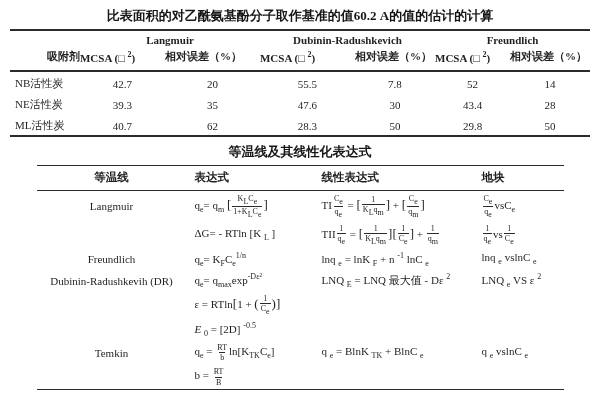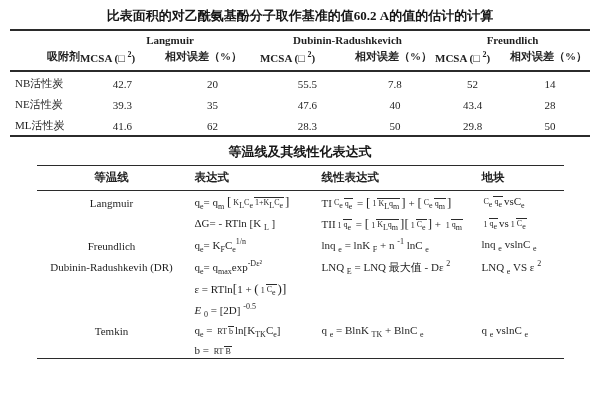--- a/index.html
+++ b/index.html
@@ -27,21 +27,21 @@
   .t2{width:527px;margin:4px auto 10px;font-size:11px;
       border-top:1.6px solid #2b2b2b;border-bottom:1.6px solid #2b2b2b;}
   .t2 th{font-weight:bold;font-size:11.5px;padding:4px 0 5px;
          border-bottom:1.6px solid #2b2b2b;text-align:left;padding-left:8px;}
   .t2 th.c{text-align:center;padding-left:0;}
   .t2 td{padding:3px 0 2px;vertical-align:middle;white-space:nowrap;font-size:11px;}
   .t2 td.iso{text-align:center;white-space:normal;}
   .t2 td.ex{text-align:left;padding-left:8px;}
 
   
-  .fr{display:inline-flex;flex-direction:row;align-items:center;
+  .fr{display:inline-flex;flex-direction:column;align-items:center;
       vertical-align:middle;line-height:1.15;font-size:8px;margin:0 1px;}
   .fr b{font-weight:normal;display:block;padding:0 1px;}
   .fr u{text-decoration:none;display:block;border-top:1px solid #2b2b2b;padding:0 1px;}
   .br{font-size:13px;}
 </style>
 </head>
 <body>
 
 <div class="page">
 
@@ -82,27 +82,27 @@
         <td>55.5</td>
         <td>7.8</td>
         <td>52</td>
         <td>14</td>
       </tr>
       <tr>
         <td class="rowlabel">NE活性炭</td>
         <td>39.3</td>
         <td>35</td>
         <td>47.6</td>
-        <td>40</td>
+        <td>30</td>
         <td>43.4</td>
         <td>28</td>
       </tr>
       <tr>
         <td class="rowlabel">ML活性炭</td>
-        <td>41.6</td>
+        <td>40.7</td>
         <td>62</td>
         <td>28.3</td>
         <td>50</td>
         <td>29.8</td>
         <td>50</td>
       </tr>
     </tbody>
   </table>
 
   <div class="doc-title second">等温线及其线性化表达式</div>

